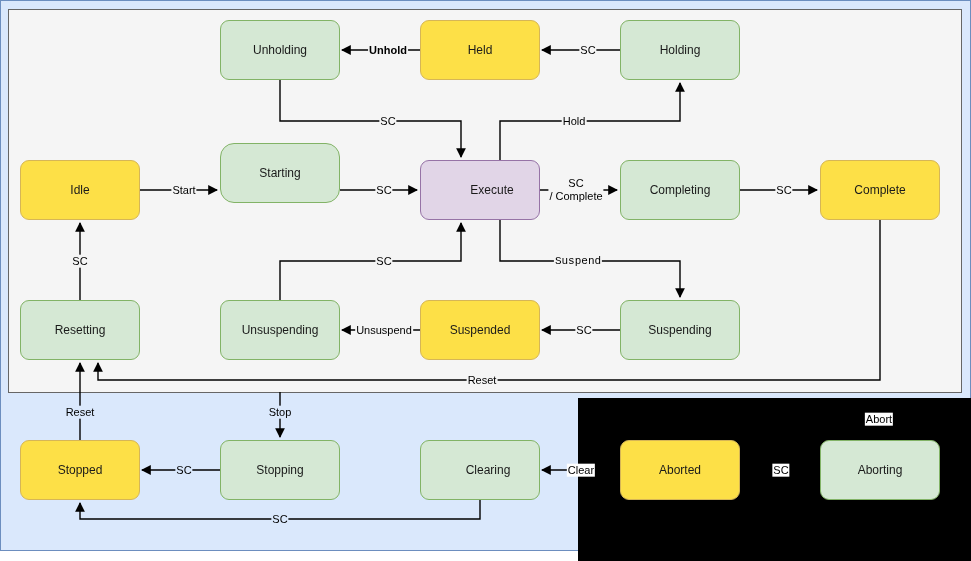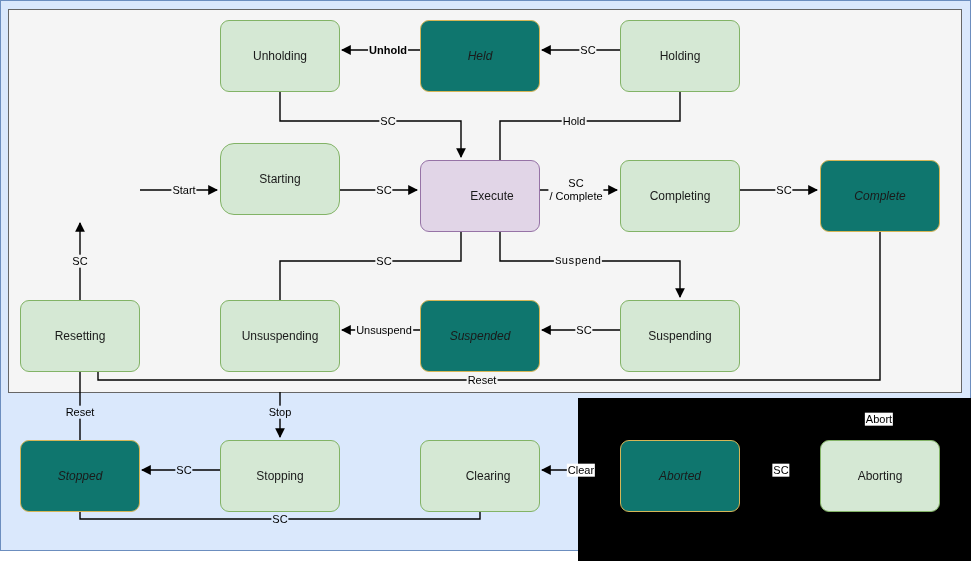--- a/index.html
+++ b/index.html
@@ -44,35 +44,35 @@
     left: 0;
     top: 0;
     width: 971px;
     height: 561px;
     pointer-events: none;
   }
   
   .state {
     position: absolute;
     width: 120px;
-    height: 72px;
+    height: 60px;
     box-sizing: border-box;
     border-radius: 9px;
     border-width: 1px;
     border-style: solid;
     display: flex;
     align-items: center;
     justify-content: center;
     font-size: 12px;
     color: #1a1a1a;
     text-align: center;
     line-height: 1.2;
   }
   .state.green  { background: #d5e8d4; border-color: #82b366; }
-  .state.yellow { background: #0f766e; border-color: #d6b656; font-style: italic; }
+  .state.yellow { background: #fde047; border-color: #d6b656; }
   .state.purple { background: #e1d5e7; border-color: #9673a6; padding-left: 24px; }
   
   .elabel {
     position: absolute;
     font-size: 11px;
     color: #000000;
     background: #f5f5f5;
     padding: 0 1px;
     white-space: nowrap;
     transform: translate(-50%, -50%);
@@ -160,20 +160,23 @@
 
   <div id="overlay-layer">
       <div class="state green" style="left: 220px; top: 20px;">
         <span>Unholding</span>
       </div>
       <div class="state yellow" style="left: 420px; top: 20px;">
         <span>Held</span>
       </div>
       <div class="state green" style="left: 620px; top: 20px;">
         <span>Holding</span>
+      </div>
+      <div class="state yellow" style="left: 20px; top: 160px;">
+        <span>Idle</span>
       </div>
       <div class="state green" style="left: 220px; top: 143px; border-radius: 14px;">
         <span>Starting</span>
       </div>
       <div class="state purple" style="left: 420px; top: 160px;">
         <span>Execute</span>
       </div>
       <div class="state green" style="left: 620px; top: 160px;">
         <span>Completing</span>
       </div>

